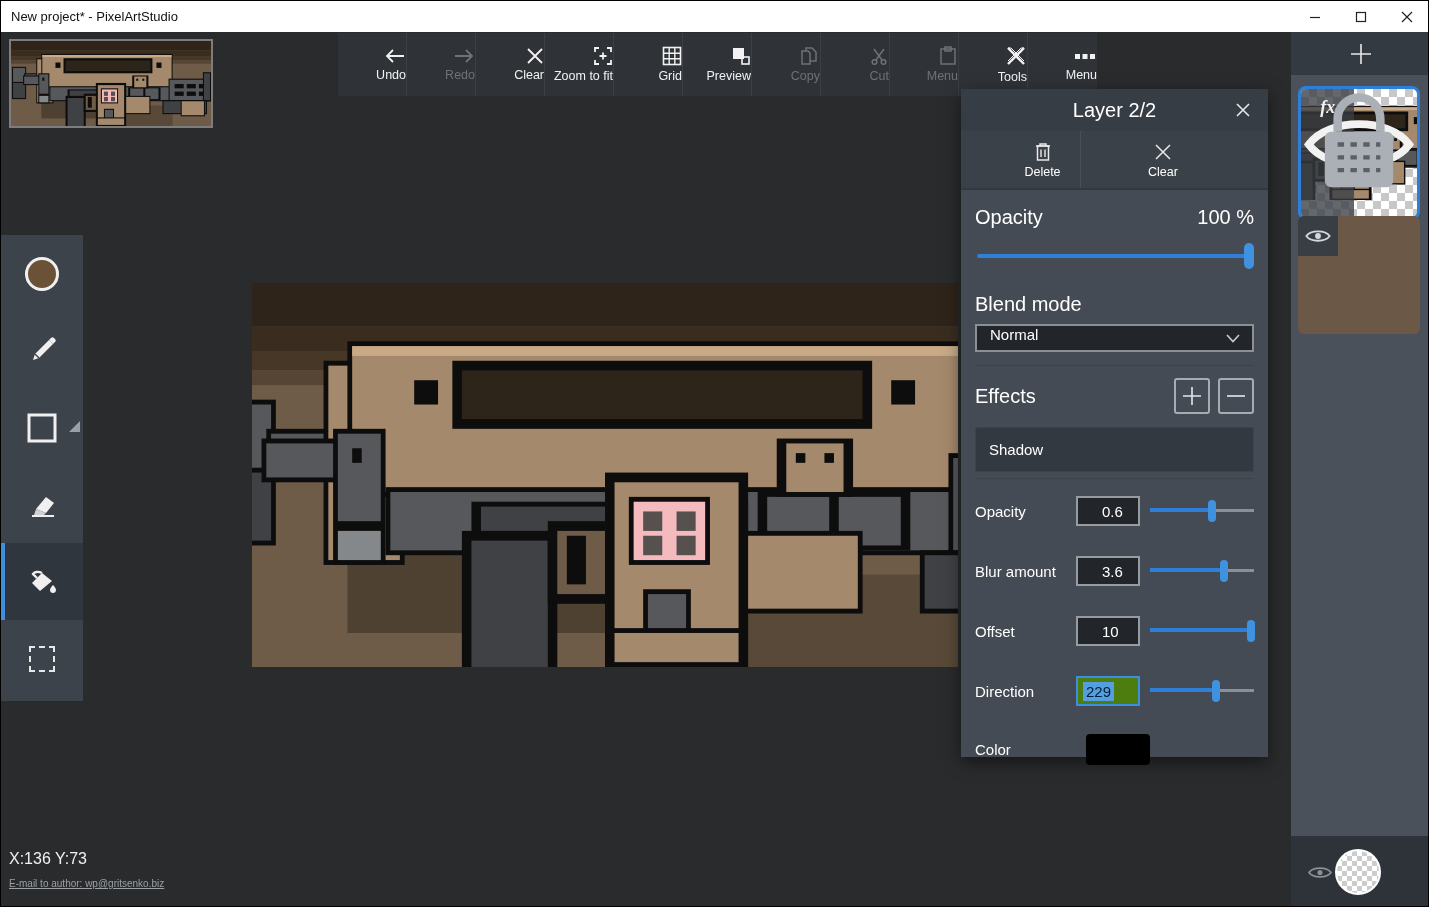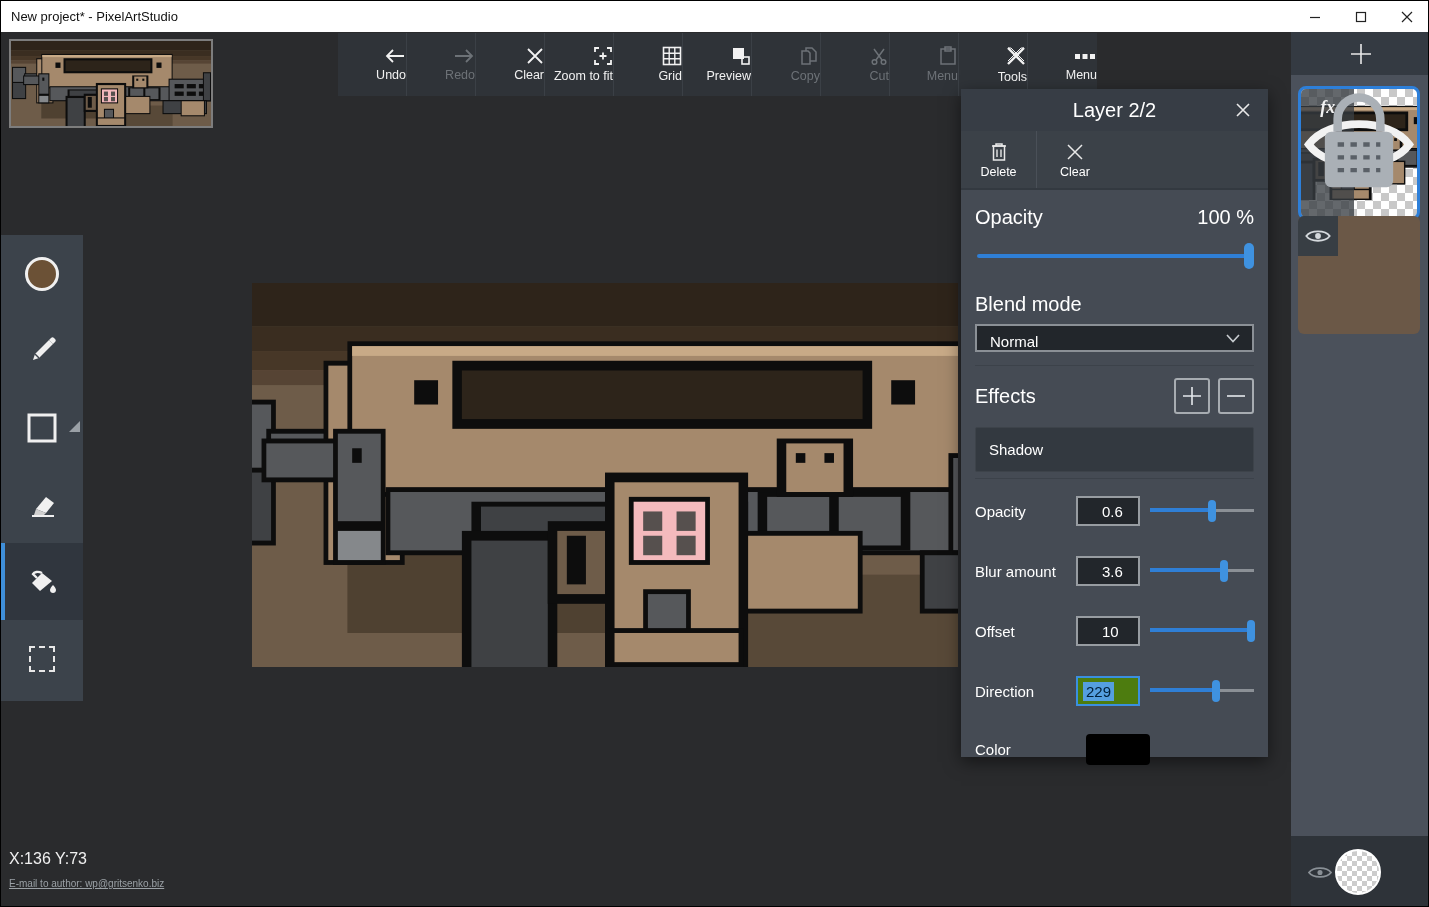--- a/index.html
+++ b/index.html
@@ -37,33 +37,33 @@
   
   .canvas-wrap { position:absolute; left:251px; top:282px; width:706px; height:384px; z-index:1; }
   .canvas-wrap svg { width:706px; height:384px; display:block; }
 
   
   .layer-panel { position:absolute; left:960px; top:88px; width:307px; height:668px; background:#454b54; z-index:40; box-shadow:0 5px 16px rgba(0,0,0,.5); color:#fff; }
   .lp-header { height:42px; background:#373d45; display:flex; align-items:center; justify-content:center; position:relative; }
   .lp-header .lp-title { font-size:20px; font-weight:400; }
   .lp-close { position:absolute; right:16px; top:12px; width:18px; height:18px; display:flex; align-items:center; justify-content:center; }
   .lp-cmdrow { height:59px; background:#3b4148; border-bottom:2px solid #333940; display:flex; }
-  .lp-cmd { width:76px; display:flex; flex-direction:column; align-items:center; justify-content:center; gap:2px; }
+  .lp-cmd { width:76px; display:flex; flex-direction:column; align-items:center; justify-content:center; gap:2px;margin-left:44px; }
   .lp-cmd:first-child { border-right:1px solid #4a5058; }
   .lp-cmd .lbl { font-size:12.5px; }
   .lp-body { padding:0 14px; }
   .row-between { display:flex; align-items:center; justify-content:space-between; }
   .lp-opacity-row { margin-top:16px; }
   .h20 { font-size:20px; font-weight:400; }
   .val15 { font-size:20px; }
   .main-slider { position:relative; height:26px; margin-top:14px; }
   .main-slider .track { position:absolute; left:2px; right:2px; top:11px; height:4px; background:#2f7fd6; border-radius:2px; }
   .main-slider .handle { position:absolute; right:0; top:0; width:10px; height:26px; background:#3f92e0; border-radius:5px; }
   .blend-label { margin-top:24px; }
-  .dropdown { margin-top:8px; height:28px; background:#22262b; border:2px solid #8b9096; display:flex; align-items:flex-end; position:relative; }
+  .dropdown { margin-top:8px; height:28px; background:#22262b; border:2px solid #8b9096; display:flex; align-items:flex-start; position:relative; }
   .dropdown .dd-text { font-size:15px; padding-left:13px; }
   .dropdown .chev { position:absolute; right:12px; top:8px; }
   .effects-row { margin-top:13px; padding-top:12px; border-top:1px solid #3c424a; display:flex; align-items:center; justify-content:space-between; }
   .fx-btns { display:flex; gap:8px; }
   .sq-btn { width:36px; height:36px; border:2px solid #a7acb1; border-radius:3px; display:flex; align-items:center; justify-content:center; background:transparent; }
   .shadow-item { margin-top:13px; height:45px; background:#333940; border:1px solid #3d434a; border-radius:2px; display:flex; align-items:center; padding-left:13px; font-size:15px; }
   .params { margin-top:6px; border-top:1px solid #3c424a; padding-top:2px; }
   .param-row { height:60px; display:flex; align-items:center; }
   .param-row .p-label { flex:1; font-size:15px; }
   .p-input { width:64px; height:30px; background:#22262b; border:2px solid #979ca1; color:#fff; font-size:15px; display:flex; align-items:center; padding-left:24px; }

